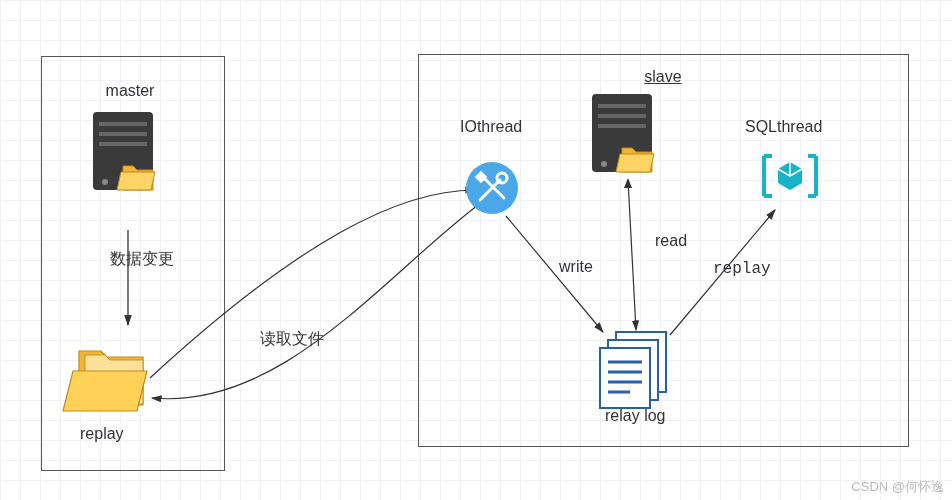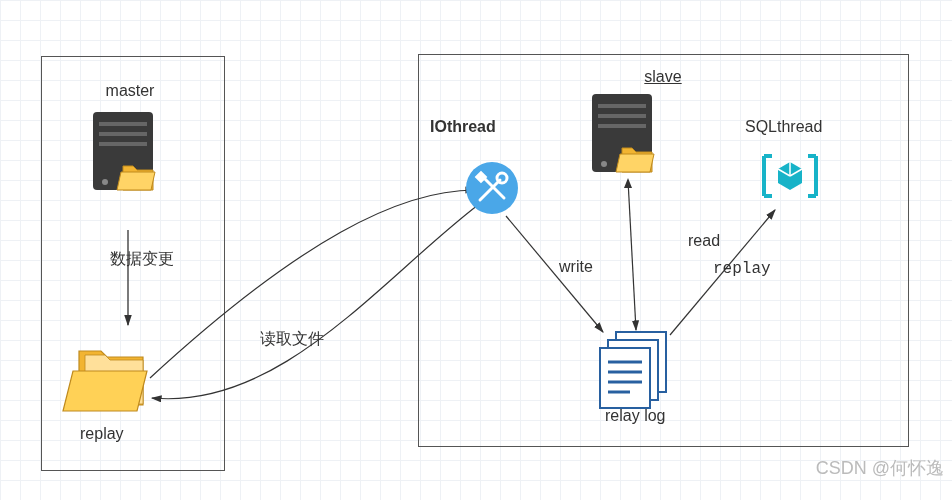--- a/index.html
+++ b/index.html
@@ -24,22 +24,22 @@
     background: transparent;
   }
   .label {
     position: absolute;
     white-space: nowrap;
     text-align: center;
   }
   .watermark {
     position: absolute;
     right: 8px;
-    bottom: 20px;
-    font-size: 18px;
+    bottom: 4px;
+    font-size: 13px;
     color: #bbb;
   }
   svg.overlay {
     position: absolute;
     left: 0; top: 0;
     width: 952px;
     height: 500px;
     pointer-events: none;
   }
 </style>
@@ -50,24 +50,24 @@
 <div class="label" style="left:100px; top:82px; width:60px;">master</div>
 
 <div class="box" style="left:418px; top:54px; width:489px; height:391px;"></div>
 <div class="label" style="left:638px; top:68px; width:50px;text-decoration:underline;">slave</div>
 
 <div class="label" style="left:110px; top:249px;">数据变更</div>
 <div class="label" style="left:80px; top:425px;">replay</div>
 
 <div class="label" style="left:260px; top:329px;">读取文件</div>
 
-<div class="label" style="left:430px; top:118px;font-weight:bold;">IOthread</div>
+<div class="label" style="left:460px; top:118px;">IOthread</div>
 <div class="label" style="left:745px; top:118px;">SQLthread</div>
 <div class="label" style="left:540px; top:258px;margin-left:19px;">write</div>
-<div class="label" style="left:688px; top:232px;text-align:center;">read</div>
+<div class="label" style="left:655px; top:232px;text-align:center;">read</div>
 <div class="label" style="left:713px; top:260px;font-family:Liberation Mono, monospace;">replay</div>
 <div class="label" style="left:605px; top:407px;">relay log</div>
 
 <div class="watermark">CSDN @何怀逸</div>
 
 <svg class="overlay" viewBox="0 0 952 500">
   <defs>
     <marker id="arrow" markerWidth="10" markerHeight="10" refX="8" refY="3" orient="auto" markerUnits="strokeWidth">
       <path d="M0,0 L9,3 L0,6 Z" fill="#333"></path>
     </marker>

